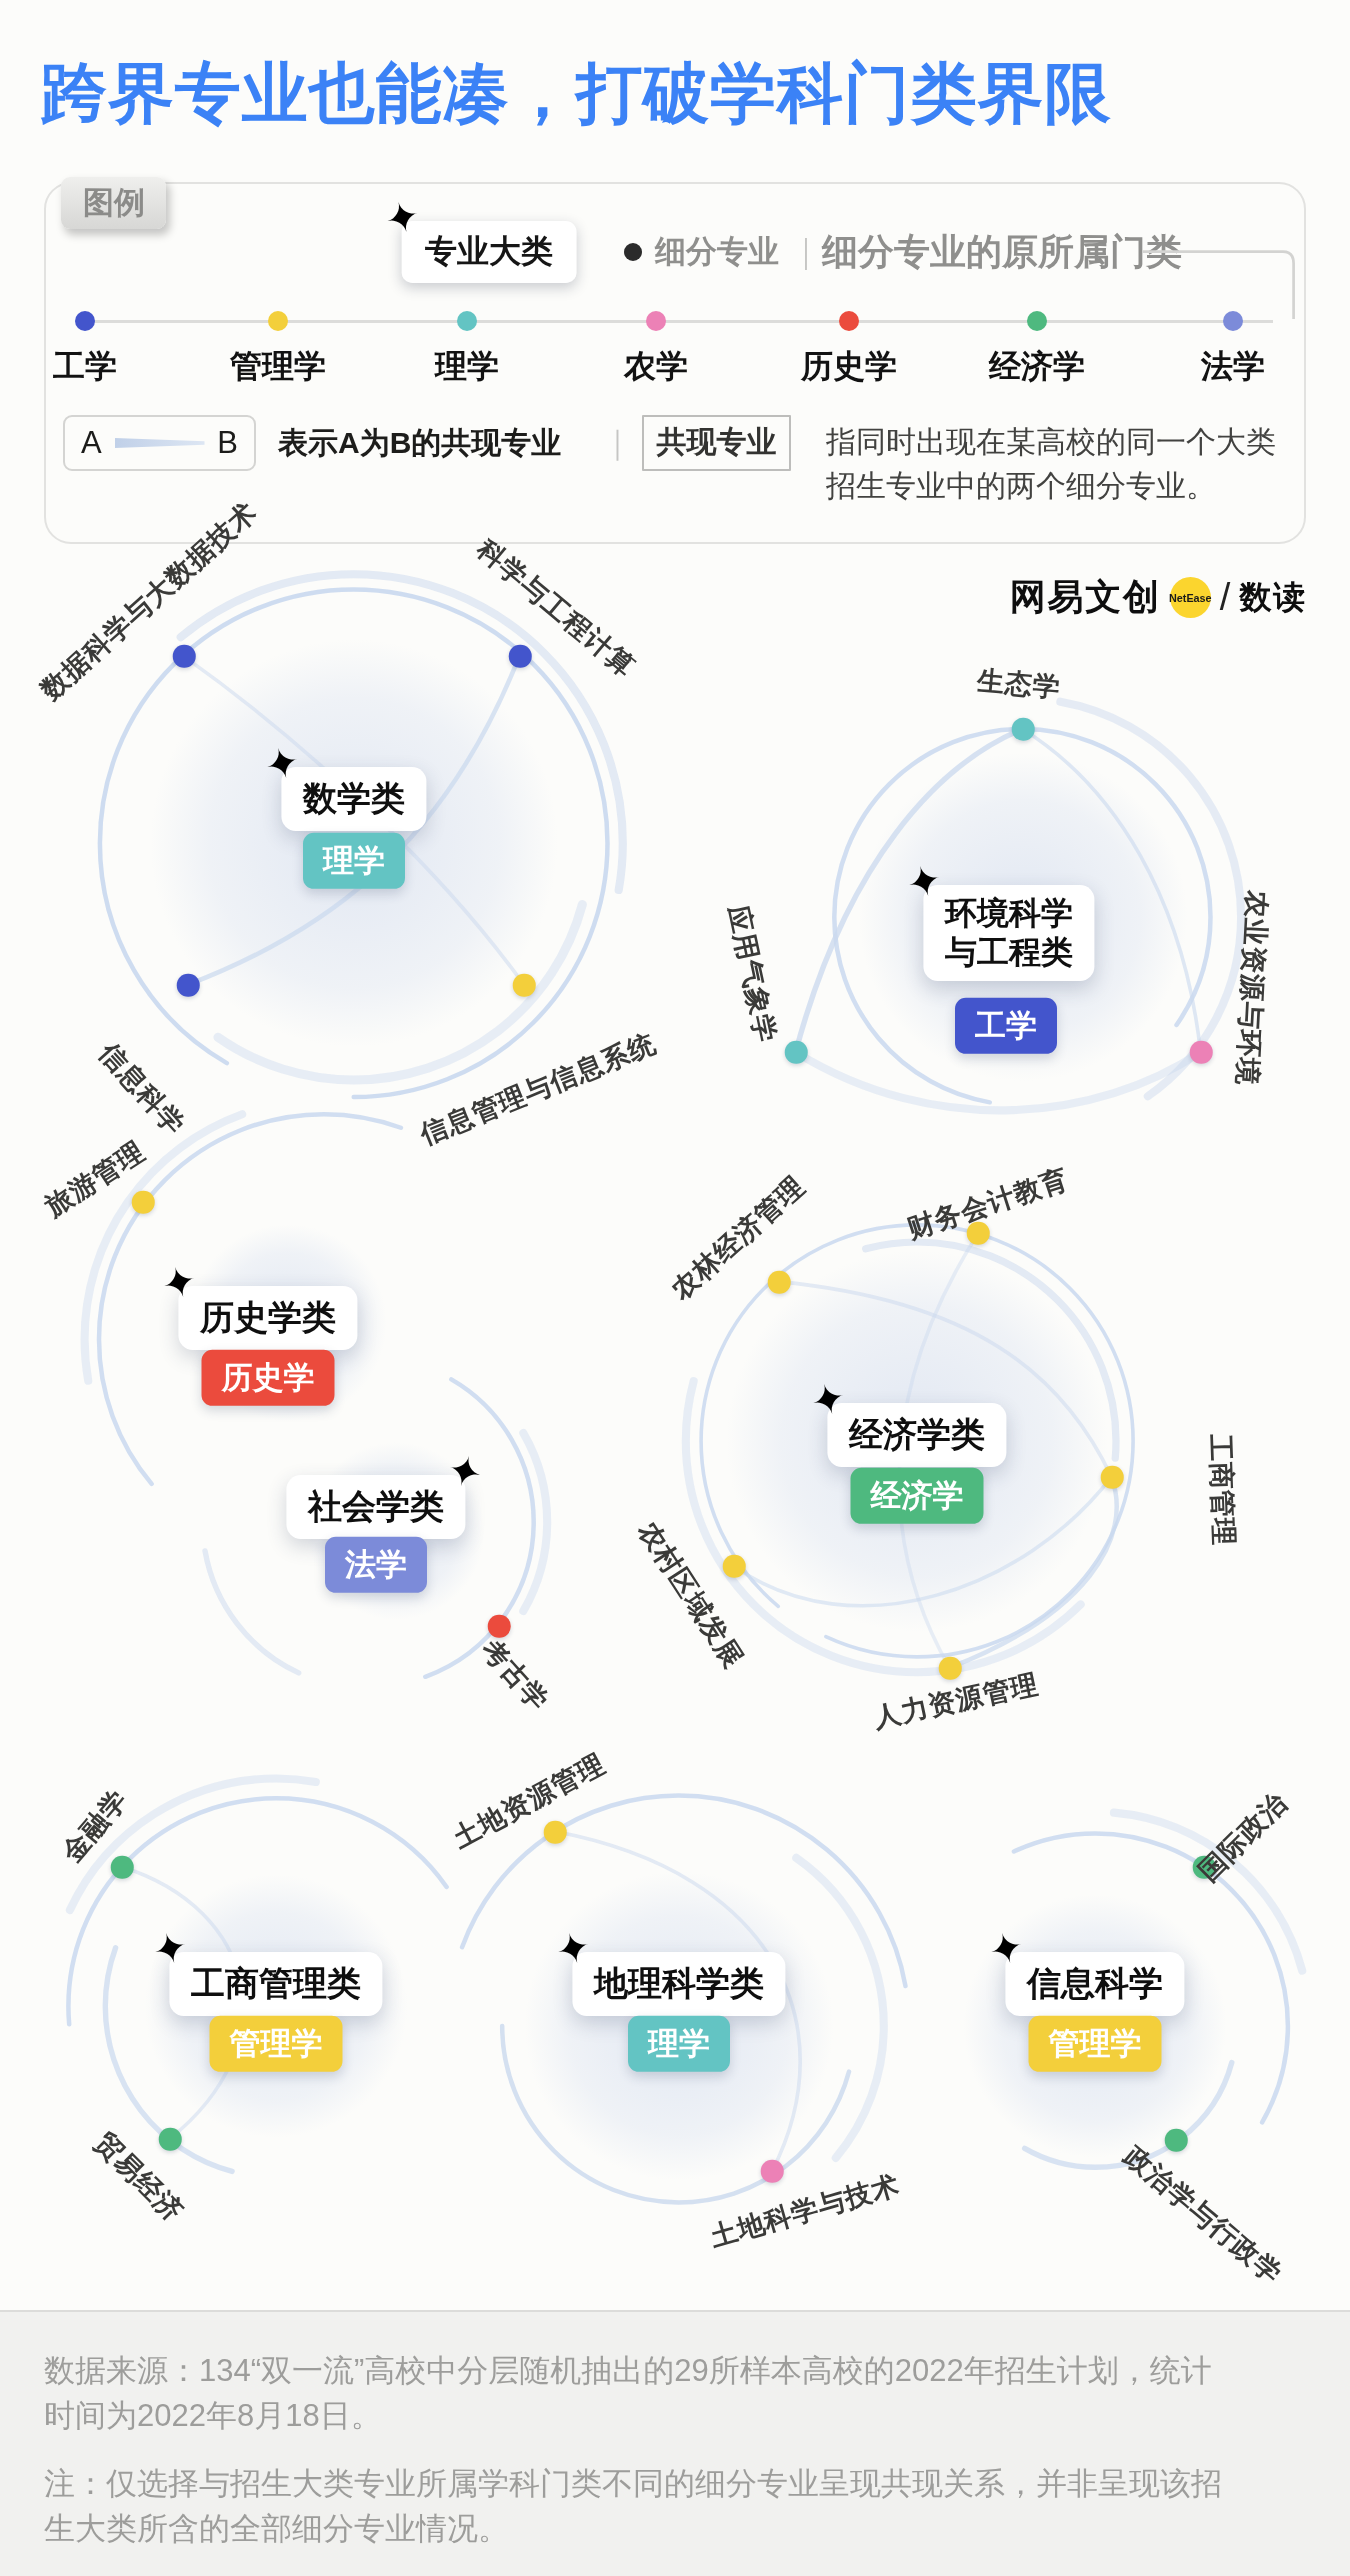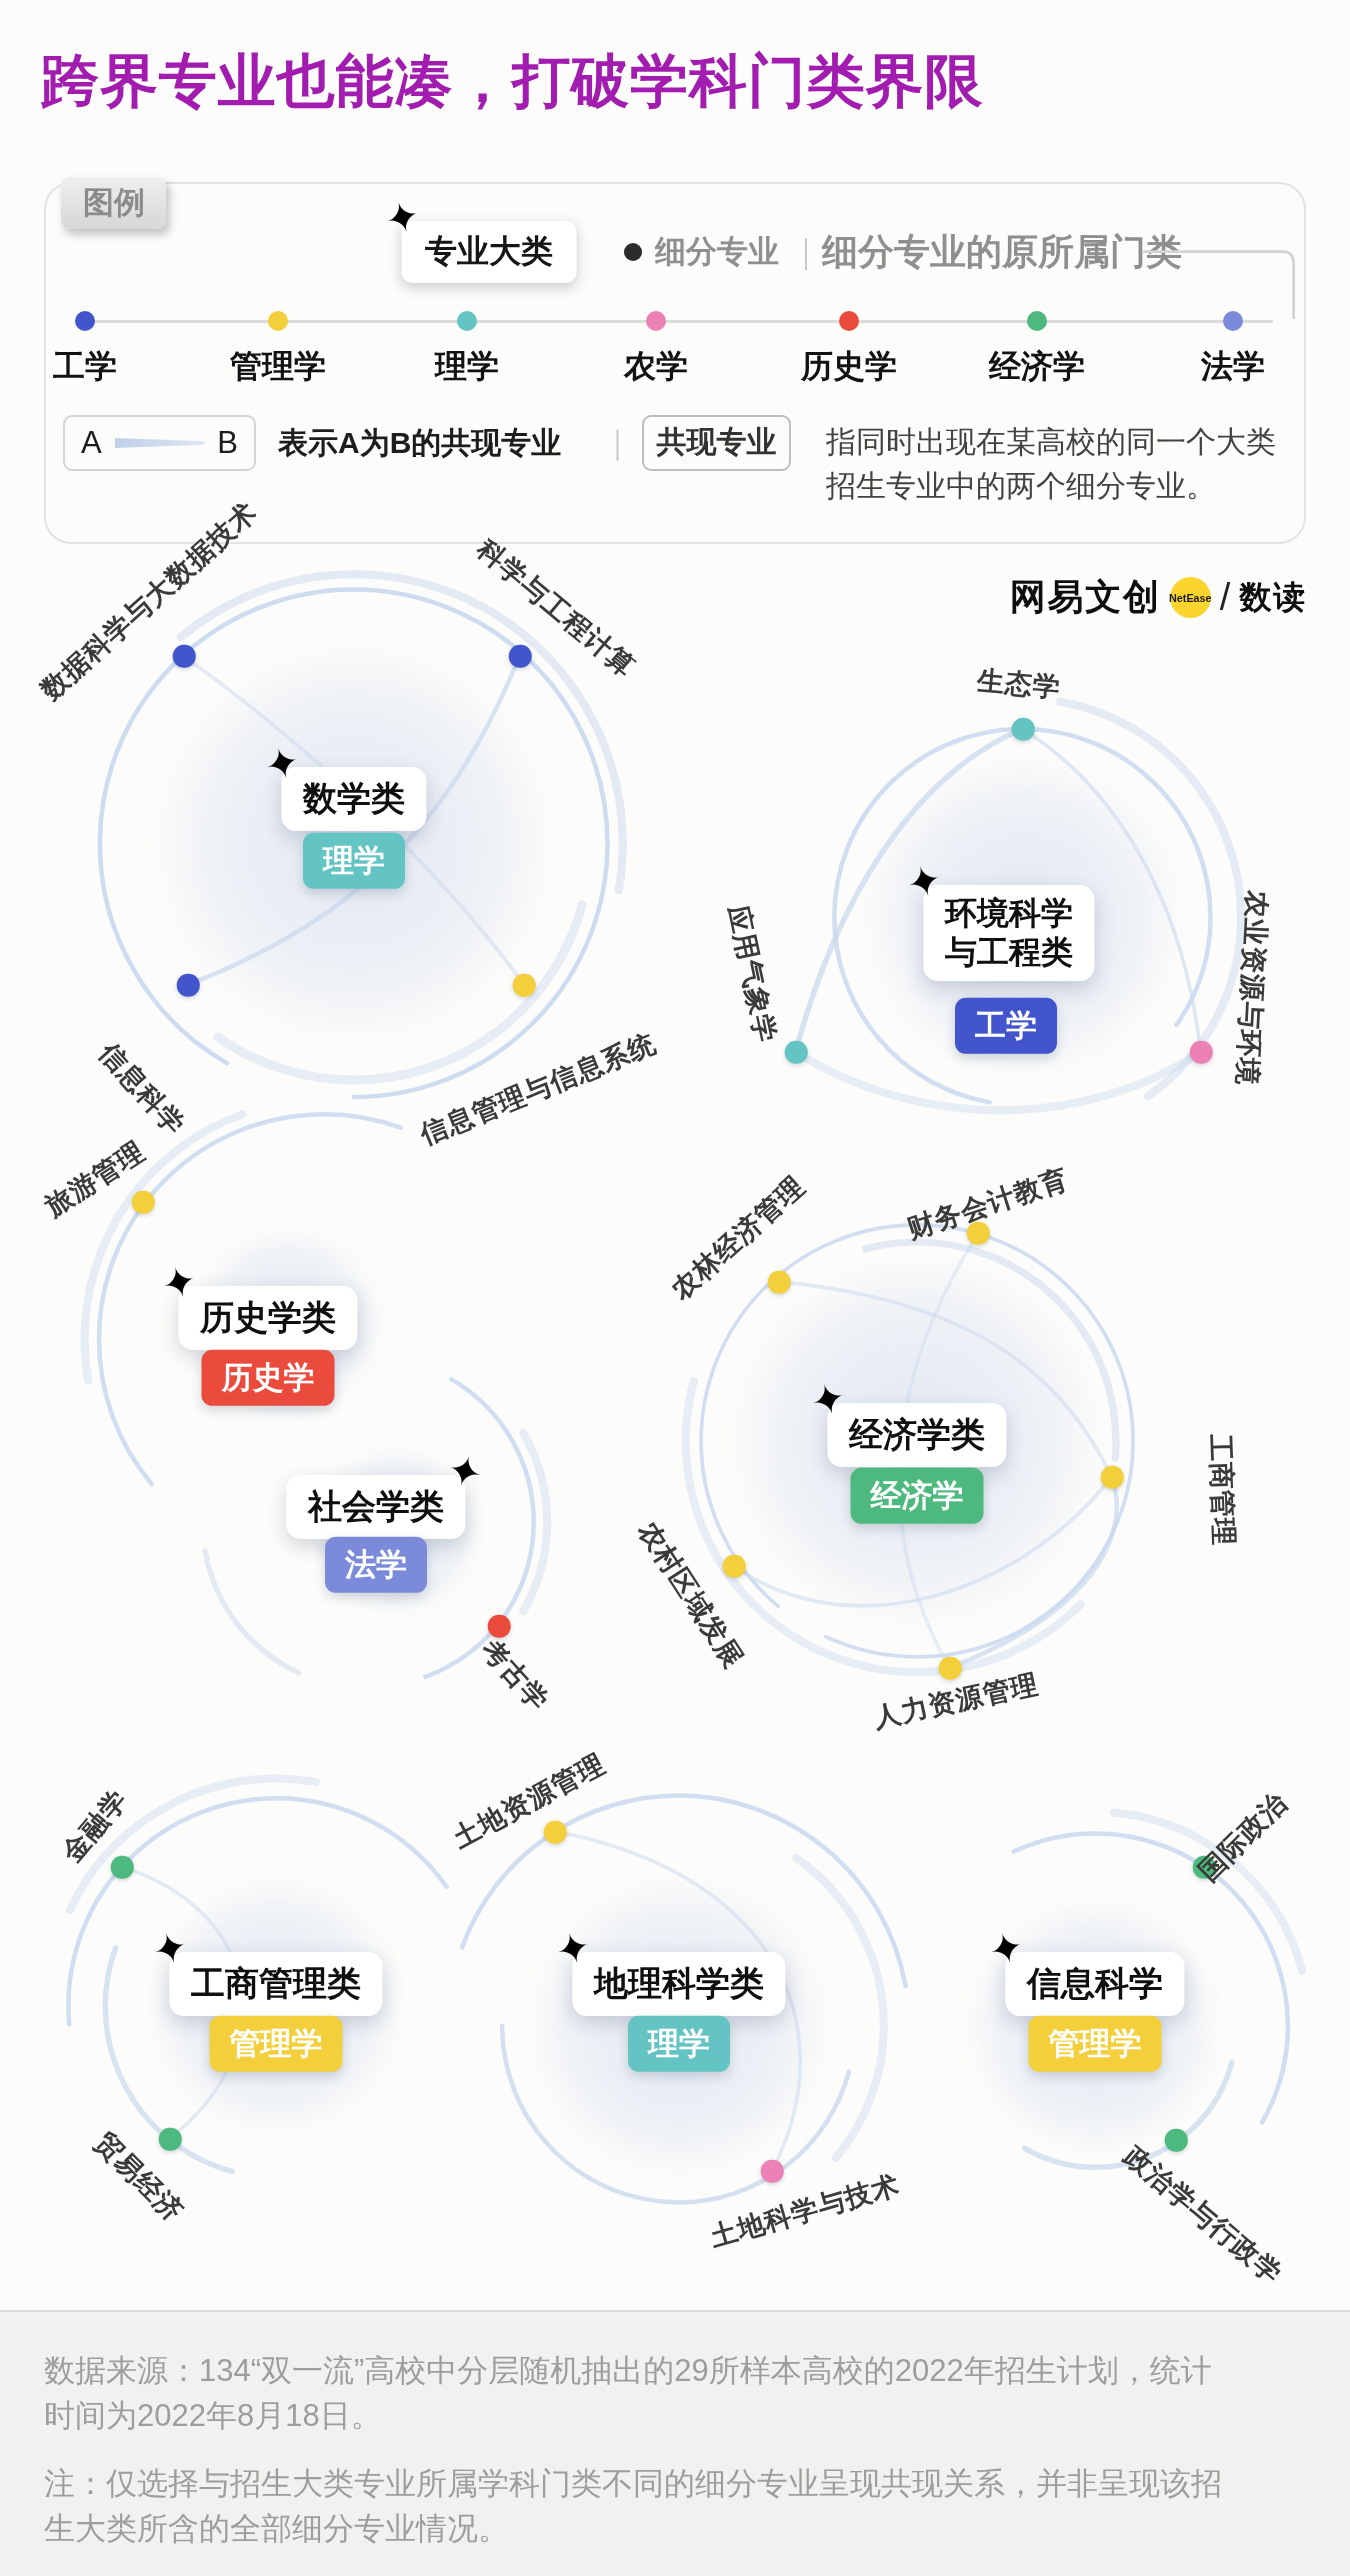--- a/index.html
+++ b/index.html
@@ -1,19 +1,19 @@
 <!DOCTYPE html>
 <html style="font-size:14.4px"><head>
 <meta charset="utf-8">
 <style>
   *{margin:0;padding:0;box-sizing:border-box}
   html,body{width:1351px}
   body{width:1351px;height:2576px;position:relative;overflow:hidden;background:#fcfcfa;
        font-family:"Liberation Sans","DejaVu Sans",sans-serif;color:#111}
-  .title{position:absolute;left:41px;top:43px;font-size:58px;font-weight:900;letter-spacing:0.9px;color:#a21caf;white-space:nowrap}
+  .title{position:absolute;left:41px;top:49px;font-size:66px;font-weight:900;letter-spacing:0.9px;color:#3b82f6;white-space:nowrap}
 
   
   .legend{position:absolute;left:44px;top:182px;width:1262px;height:362px;border:2.7px solid #e2e2e0;border-radius:27px}
   .legend-tab{position:absolute;left:15.3px;top:-7.2px;height:52px;line-height:52px;padding:0 21.6px;
       background:linear-gradient(180deg,#efefed,#d7d7d5);border-radius:9px;box-shadow:3.6px 5.4px 9px rgba(0,0,0,.22);
       font-size:31px;font-weight:700;color:#8b8b89}
   .kcard{position:absolute;left:443px;top:68px;transform:translate(-50%,-50%);background:#fff;border-radius:10.8px;
       box-shadow:0 4.5px 12.6px rgba(30,40,70,.22);padding:9px 23.4px;font-size:32px;font-weight:800;color:#161616;white-space:nowrap}
   .star{position:absolute;left:-16px;top:-23.4px;font-size:41px;line-height:1;color:#000;transform:rotate(-15deg)}
   .star.right{left:auto;right:-16px;transform:rotate(15deg)}
@@ -25,21 +25,21 @@
   .lg-line{position:absolute;left:37px;top:136px;width:1190px;height:2.7px;background:#dcdcda}
   .lg-disc{position:absolute;top:127px;width:144px;margin-left:-72px;text-align:center}
   .disc-dot{display:inline-block;width:20px;height:20px;border-radius:50%}
   .disc-name{display:block;margin-top:10.8px;font-size:32px;font-weight:800;color:#121212}
   .ab-box{position:absolute;left:17px;top:231px;width:193px;height:56px;border:2.7px solid #d4d4d2;border-radius:9px;
       display:flex;align-items:center;justify-content:space-between;padding:0 16px;font-size:31px;color:#1c1c1a}
   .taper{width:90px;height:11.7px;background:linear-gradient(90deg,#c0d0e8,#dde6f3);clip-path:polygon(0 8%,100% 36%,100% 64%,0 92%)}
   .ab-desc{position:absolute;left:232px;top:259px;transform:translateY(-50%);font-size:30px;font-weight:700;color:#1d1d1b;white-space:nowrap}
   .lg-sep2{position:absolute;left:556px;top:259px;transform:translateY(-50%);font-size:31px;color:#c6c6c4}
   .term-box{position:absolute;left:596px;top:231px;height:56px;line-height:50px;padding:0 12.6px;border:2.7px solid #bdbdbb;
-      border-radius:9px;font-size:30px;font-weight:700;color:#333331;white-space:nowrap}
+      border-radius:1px;font-size:30px;font-weight:700;color:#333331;white-space:nowrap}
   .def{position:absolute;left:780px;top:236px;font-size:30px;font-weight:500;color:#424240;line-height:44px}
 
   
   .brand{position:absolute;right:44px;top:573px;display:flex;align-items:center;gap:9px}
   .brand-name{font-size:36px;font-weight:900;letter-spacing:1.8px;color:#0e0e0e}
   .brand-badge{width:41px;height:41px;border-radius:50%;background:#fbd52e;display:flex;align-items:center;justify-content:center;
       font-size:10.8px;font-weight:700;color:#1a1a1a}
   .brand-slash{font-size:38px;font-weight:400;color:#222}
   .brand-product{font-size:32px;font-weight:900;letter-spacing:1.8px;color:#0e0e0e}
 

